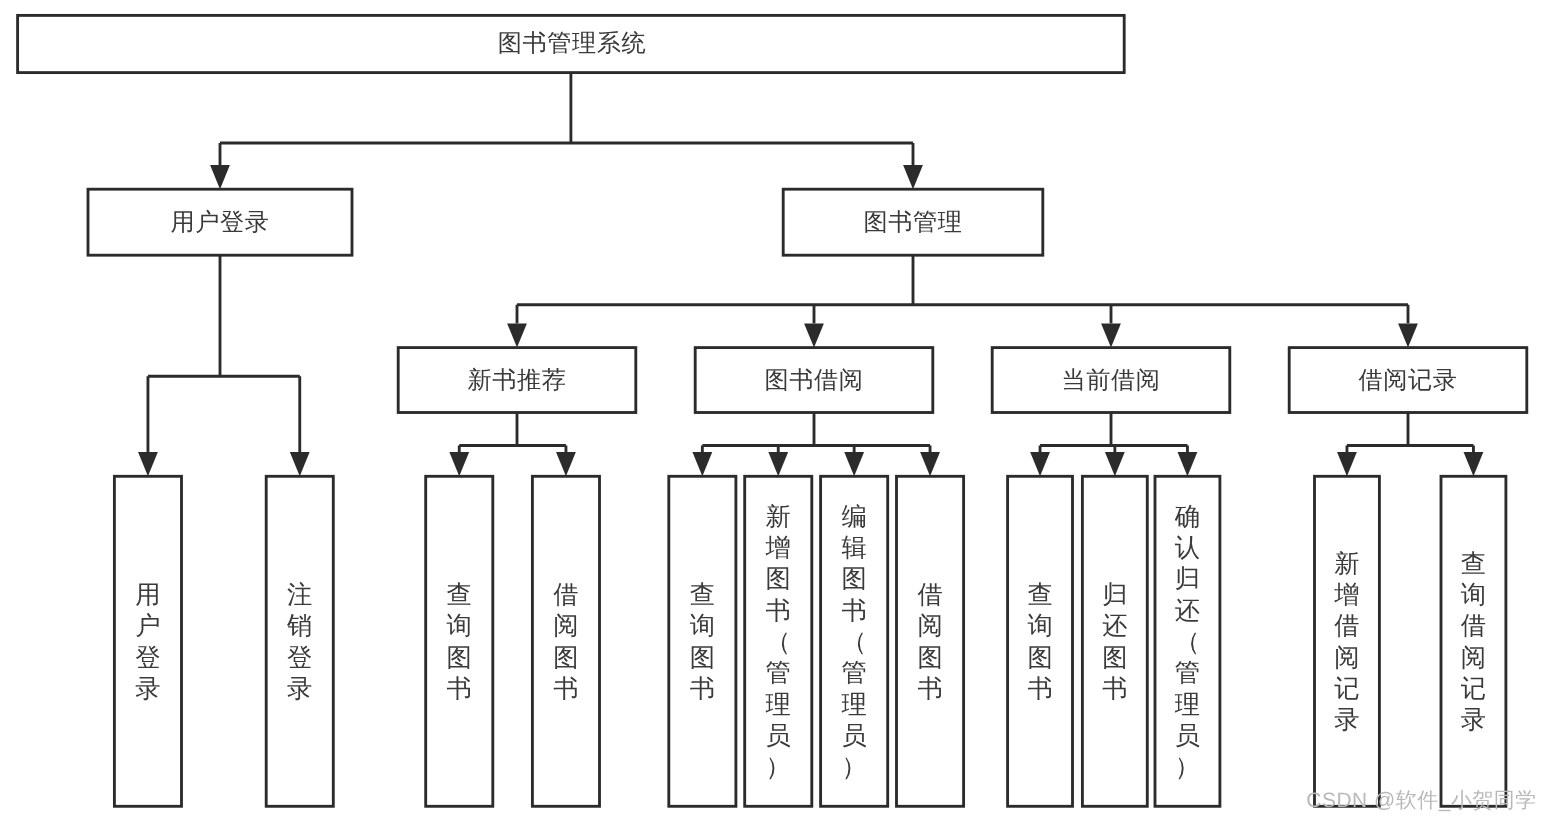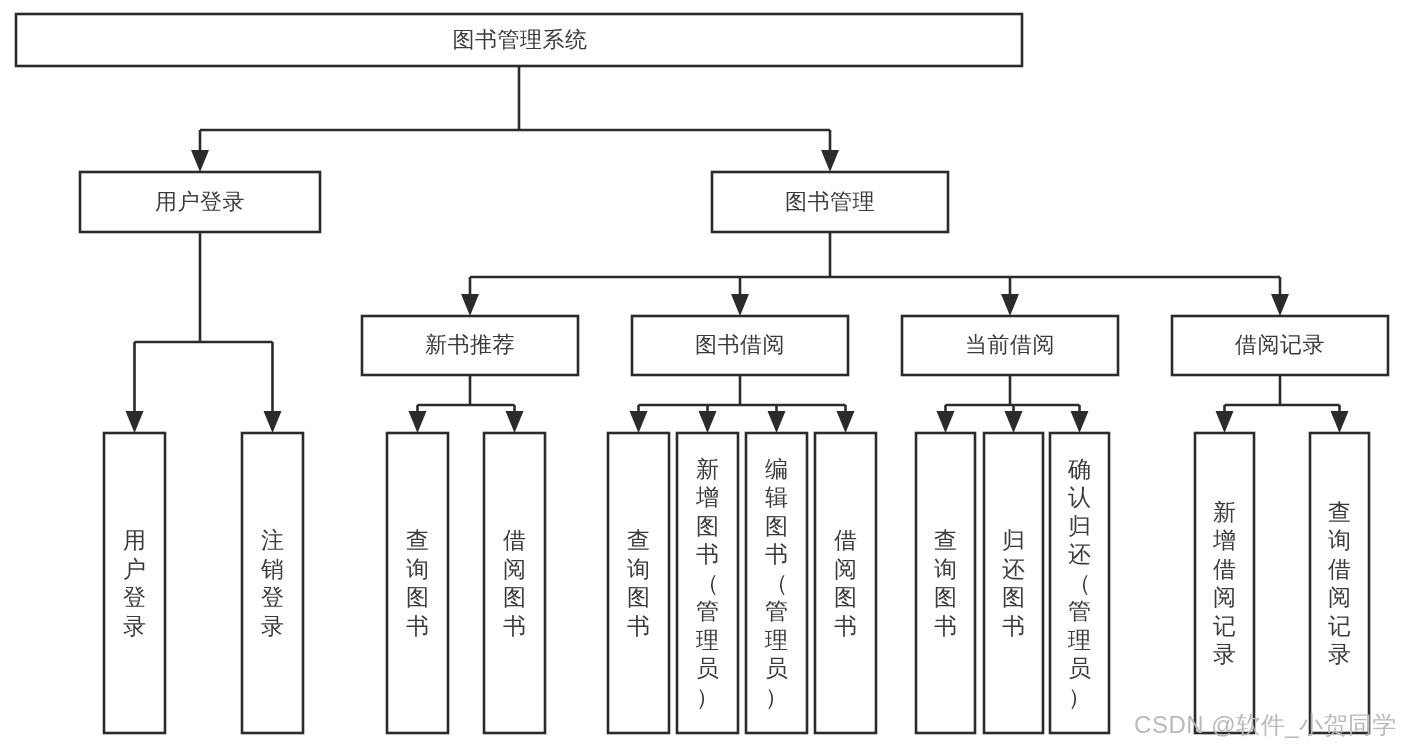--- a/index.html
+++ b/index.html
@@ -55,21 +55,21 @@
   }
   .arrow-head {
     fill: #2b2b2b;
     stroke: none;
   }
   .watermark {
     position: absolute;
     right: 8px;
     bottom: 6px;
     font-family: "Liberation Sans", "DejaVu Sans", sans-serif;
-    font-size: 24px;
+    font-size: 19px;
     color: #b9b9b9;
     white-space: nowrap;
     letter-spacing: 0.5px;
     pointer-events: none;
   }
 </style>
 </head>
 <body>
 
 <div id="diagram-root">

